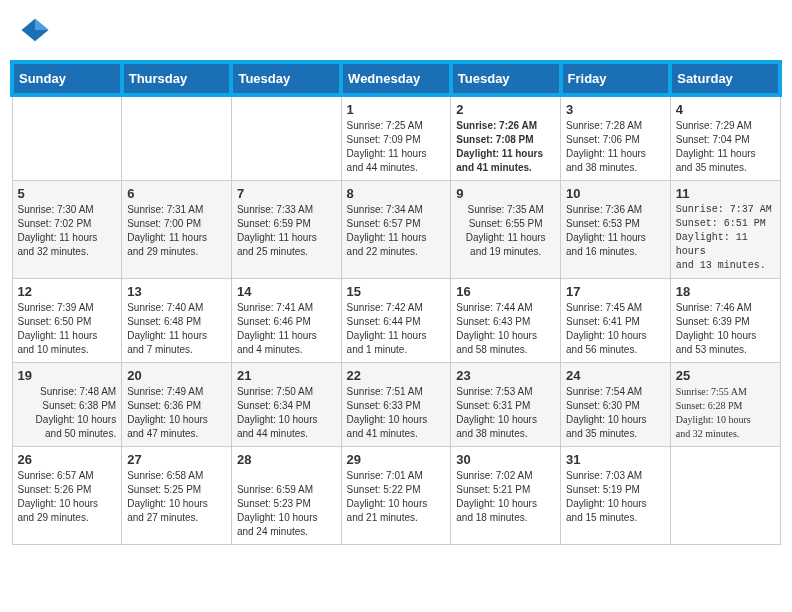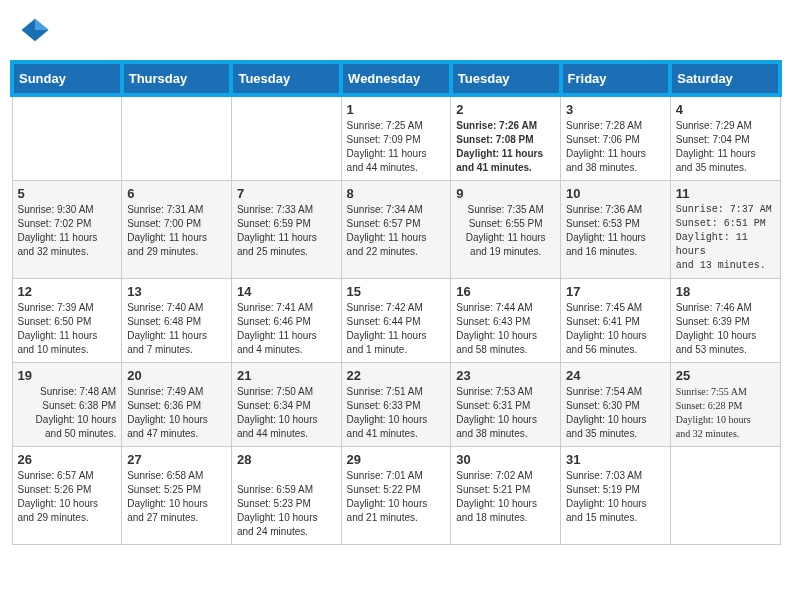--- a/index.html
+++ b/index.html
@@ -151,21 +151,21 @@
           <span class="day-number">4</span>
           <div class="day-info" style="white-space: pre-line;">Sunrise: 7:29 AM
 Sunset: 7:04 PM
 Daylight: 11 hours
 and 35 minutes.</div>
         </td>
       </tr>
       <tr>
         <td>
           <span class="day-number">5</span>
-          <div class="day-info" style="white-space: pre-line;">Sunrise: 9:30 AM
+          <div class="day-info" style="white-space: pre-line;">Sunrise: 7:30 AM
 Sunset: 7:02 PM
 Daylight: 11 hours
 and 32 minutes.</div>
         </td>
         <td>
           <span class="day-number">6</span>
           <div class="day-info" style="white-space: pre-line;">Sunrise: 7:31 AM
 Sunset: 7:00 PM
 Daylight: 11 hours
 and 29 minutes.</div>

